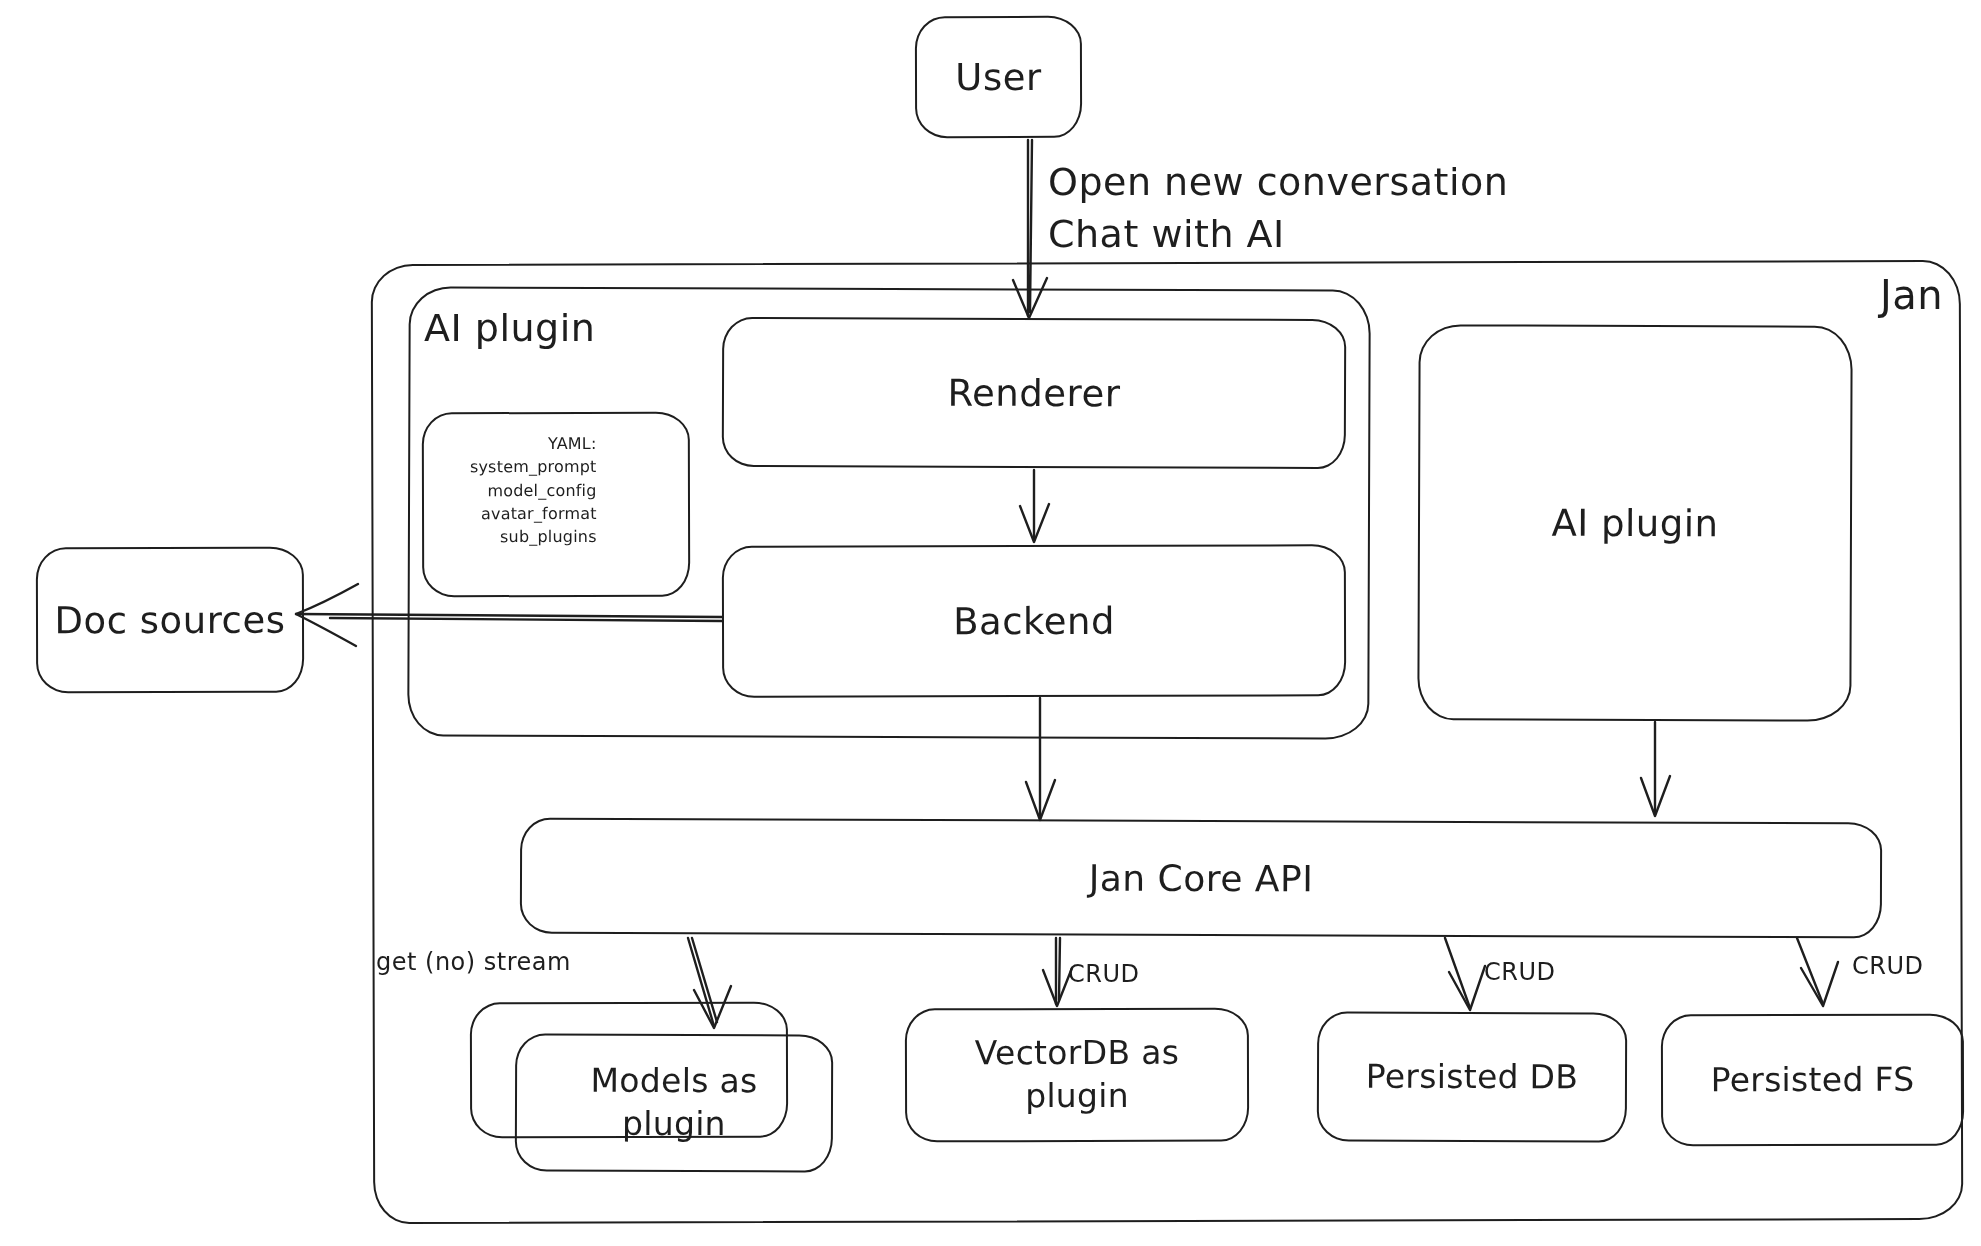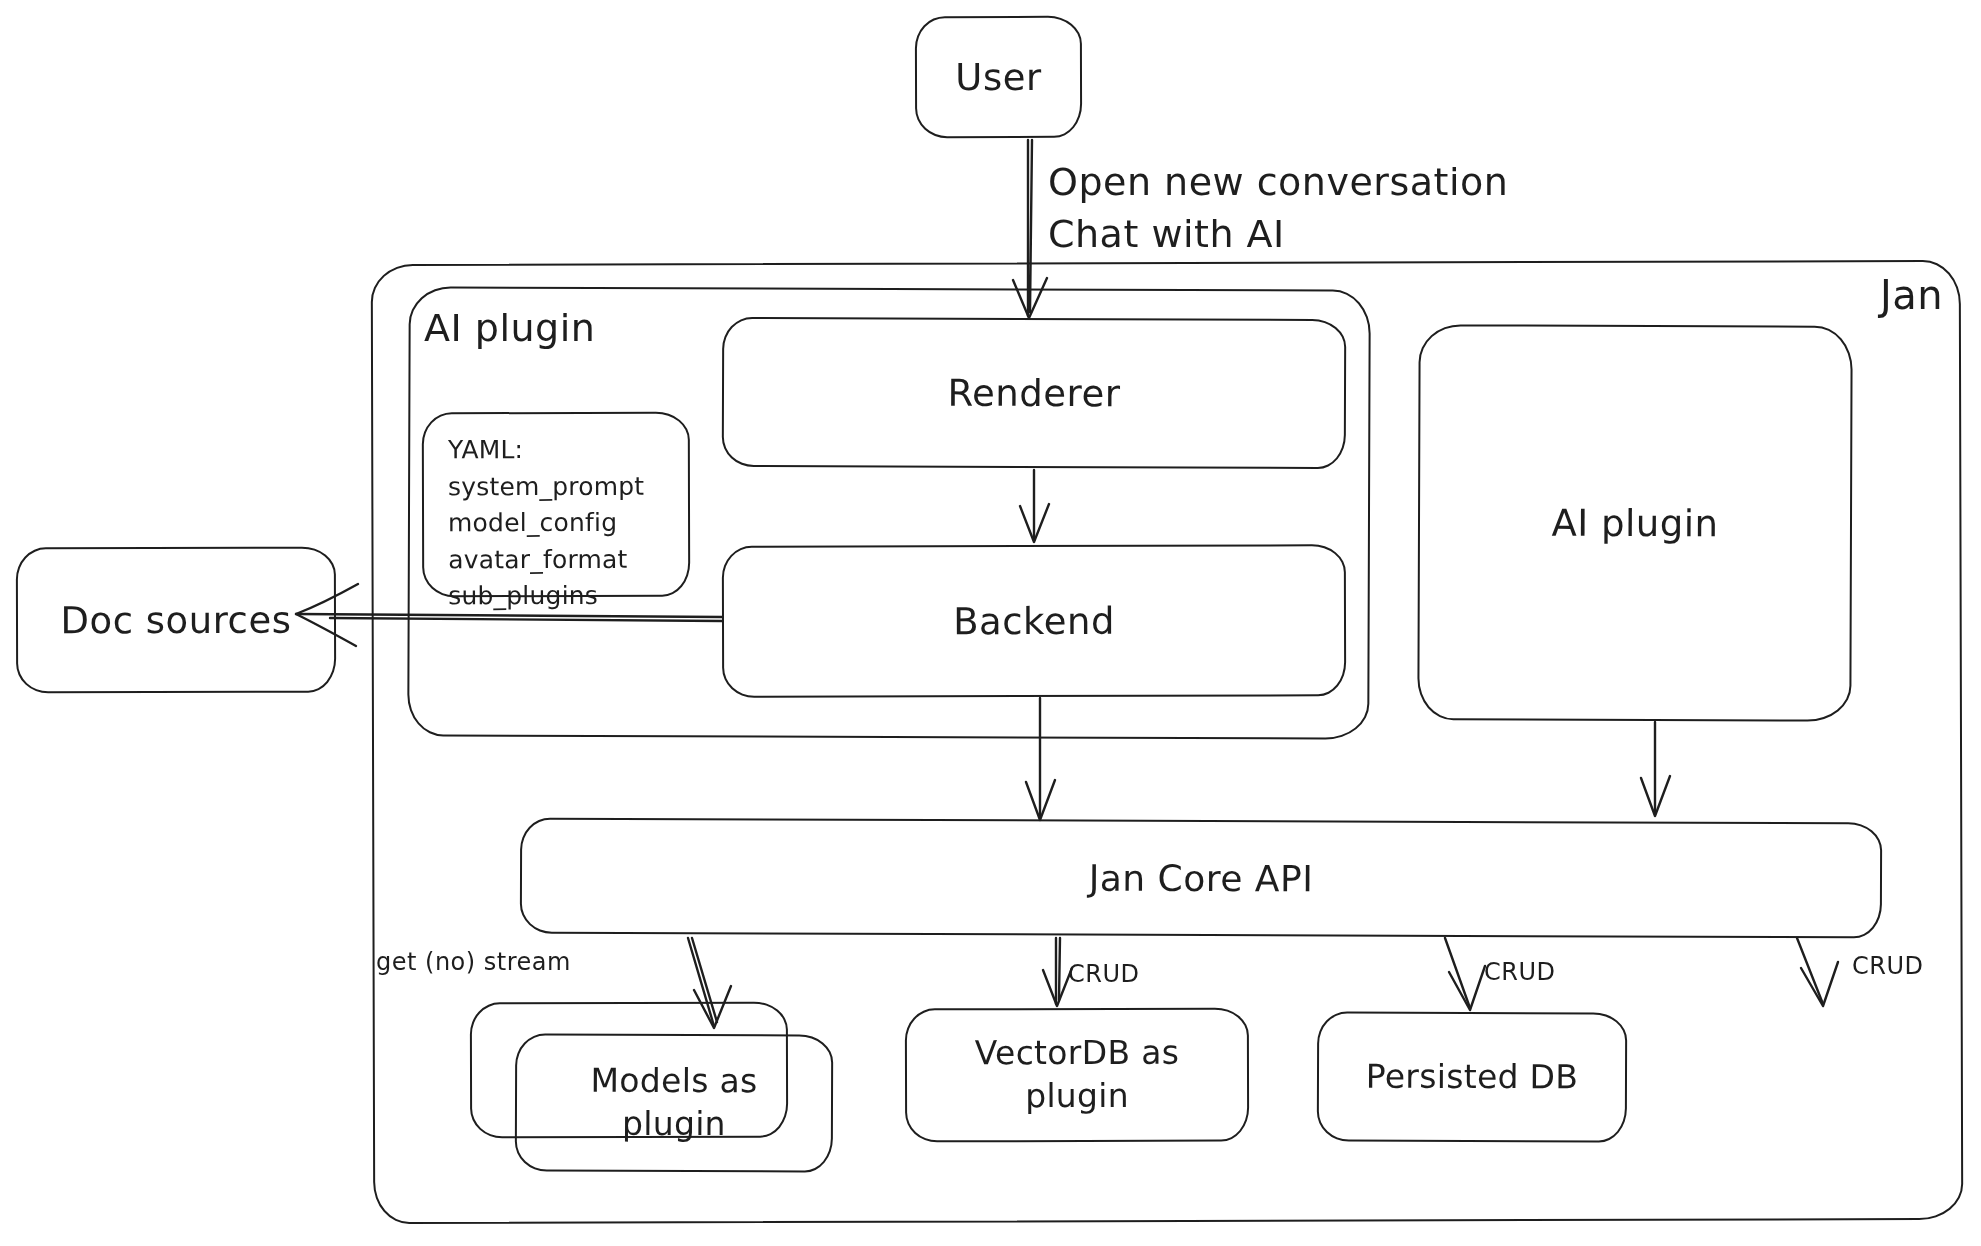--- a/index.html
+++ b/index.html
@@ -28,22 +28,23 @@
   .corner-label{
     position:absolute;white-space:nowrap;
     font-size:38px;letter-spacing:0.5px;
   }
   .edge-label{
     position:absolute;white-space:nowrap;
     font-size:38px;letter-spacing:0.5px;
   }
   .edge-label-sm{font-size:24px;}
   .yaml-text{
-    font-size:25px;line-height:1.46;text-align:left;
+    font-size:16px;line-height:1.46;text-align:right;
     letter-spacing:0.2px;
+    margin-left:22px;
   }
   .yaml-text div{white-space:nowrap;}
   .arrows{
     position:absolute;left:0;top:0;width:1981px;height:1246px;
     pointer-events:none;
   }
   .arrows path{
     fill:none;stroke:#1e1e1e;stroke-width:2.4;
     stroke-linecap:round;stroke-linejoin:round;
   }
@@ -78,41 +79,44 @@
   </div>
 
   <div class="box r-md jitter-a" style="left:722px;top:545px;width:624px;height:152px;">
     <span class="node-label">Backend</span>
   </div>
 
   <div class="box r-lg jitter-b" style="left:1418px;top:325px;width:434px;height:396px;">
     <span class="node-label">AI plugin</span>
   </div>
 
-  <div class="box r-md jitter-a" style="left:16px;top:547px;width:320px;height:146px;">
+  <div class="box r-md jitter-a" style="left:36px;top:547px;width:268px;height:146px;">
     <span class="node-label">Doc sources</span>
   </div>
 
   <div class="box r-md jitter-b" style="left:520px;top:820px;width:1362px;height:116px;">
     <span class="node-label" style="font-size:36px;">Jan Core API</span>
   </div>
 
   <div class="box r-md jitter-a" style="left:470px;top:1002px;width:318px;height:136px;"></div>
   <div class="box r-md jitter-b" style="left:515px;top:1034px;width:318px;height:138px;">
     <span class="node-label-sm" style="padding:0 52px;">Models as plugin</span>
   </div>
 
   <div class="box r-md jitter-a" style="left:905px;top:1008px;width:344px;height:134px;">
     <span class="node-label-sm">VectorDB as plugin</span>
   </div>
 
   <div class="box r-md jitter-b" style="left:1317px;top:1012px;width:310px;height:130px;">
     <span class="node-label-sm">Persisted DB</span>
   </div>
 
+  <div class="box r-md jitter-a" style="left:1661px;top:1014px;width:303px;height:132px;">
+    <span class="node-label-sm">Persisted FS</span>
+  </div>
 
   <div class="edge-label" style="left:1048px;top:160px;">Open new conversation</div>
   <div class="edge-label" style="left:1048px;top:212px;">Chat with AI</div>
   <div class="edge-label edge-label-sm" style="left:376px;top:948px;">get (no) stream</div>
   <div class="edge-label edge-label-sm" style="left:1068px;top:960px;">CRUD</div>
   <div class="edge-label edge-label-sm" style="left:1484px;top:958px;">CRUD</div>
   <div class="edge-label edge-label-sm" style="left:1852px;top:952px;">CRUD</div>
 
   <svg class="arrows" viewBox="0 0 1981 1246">
 

